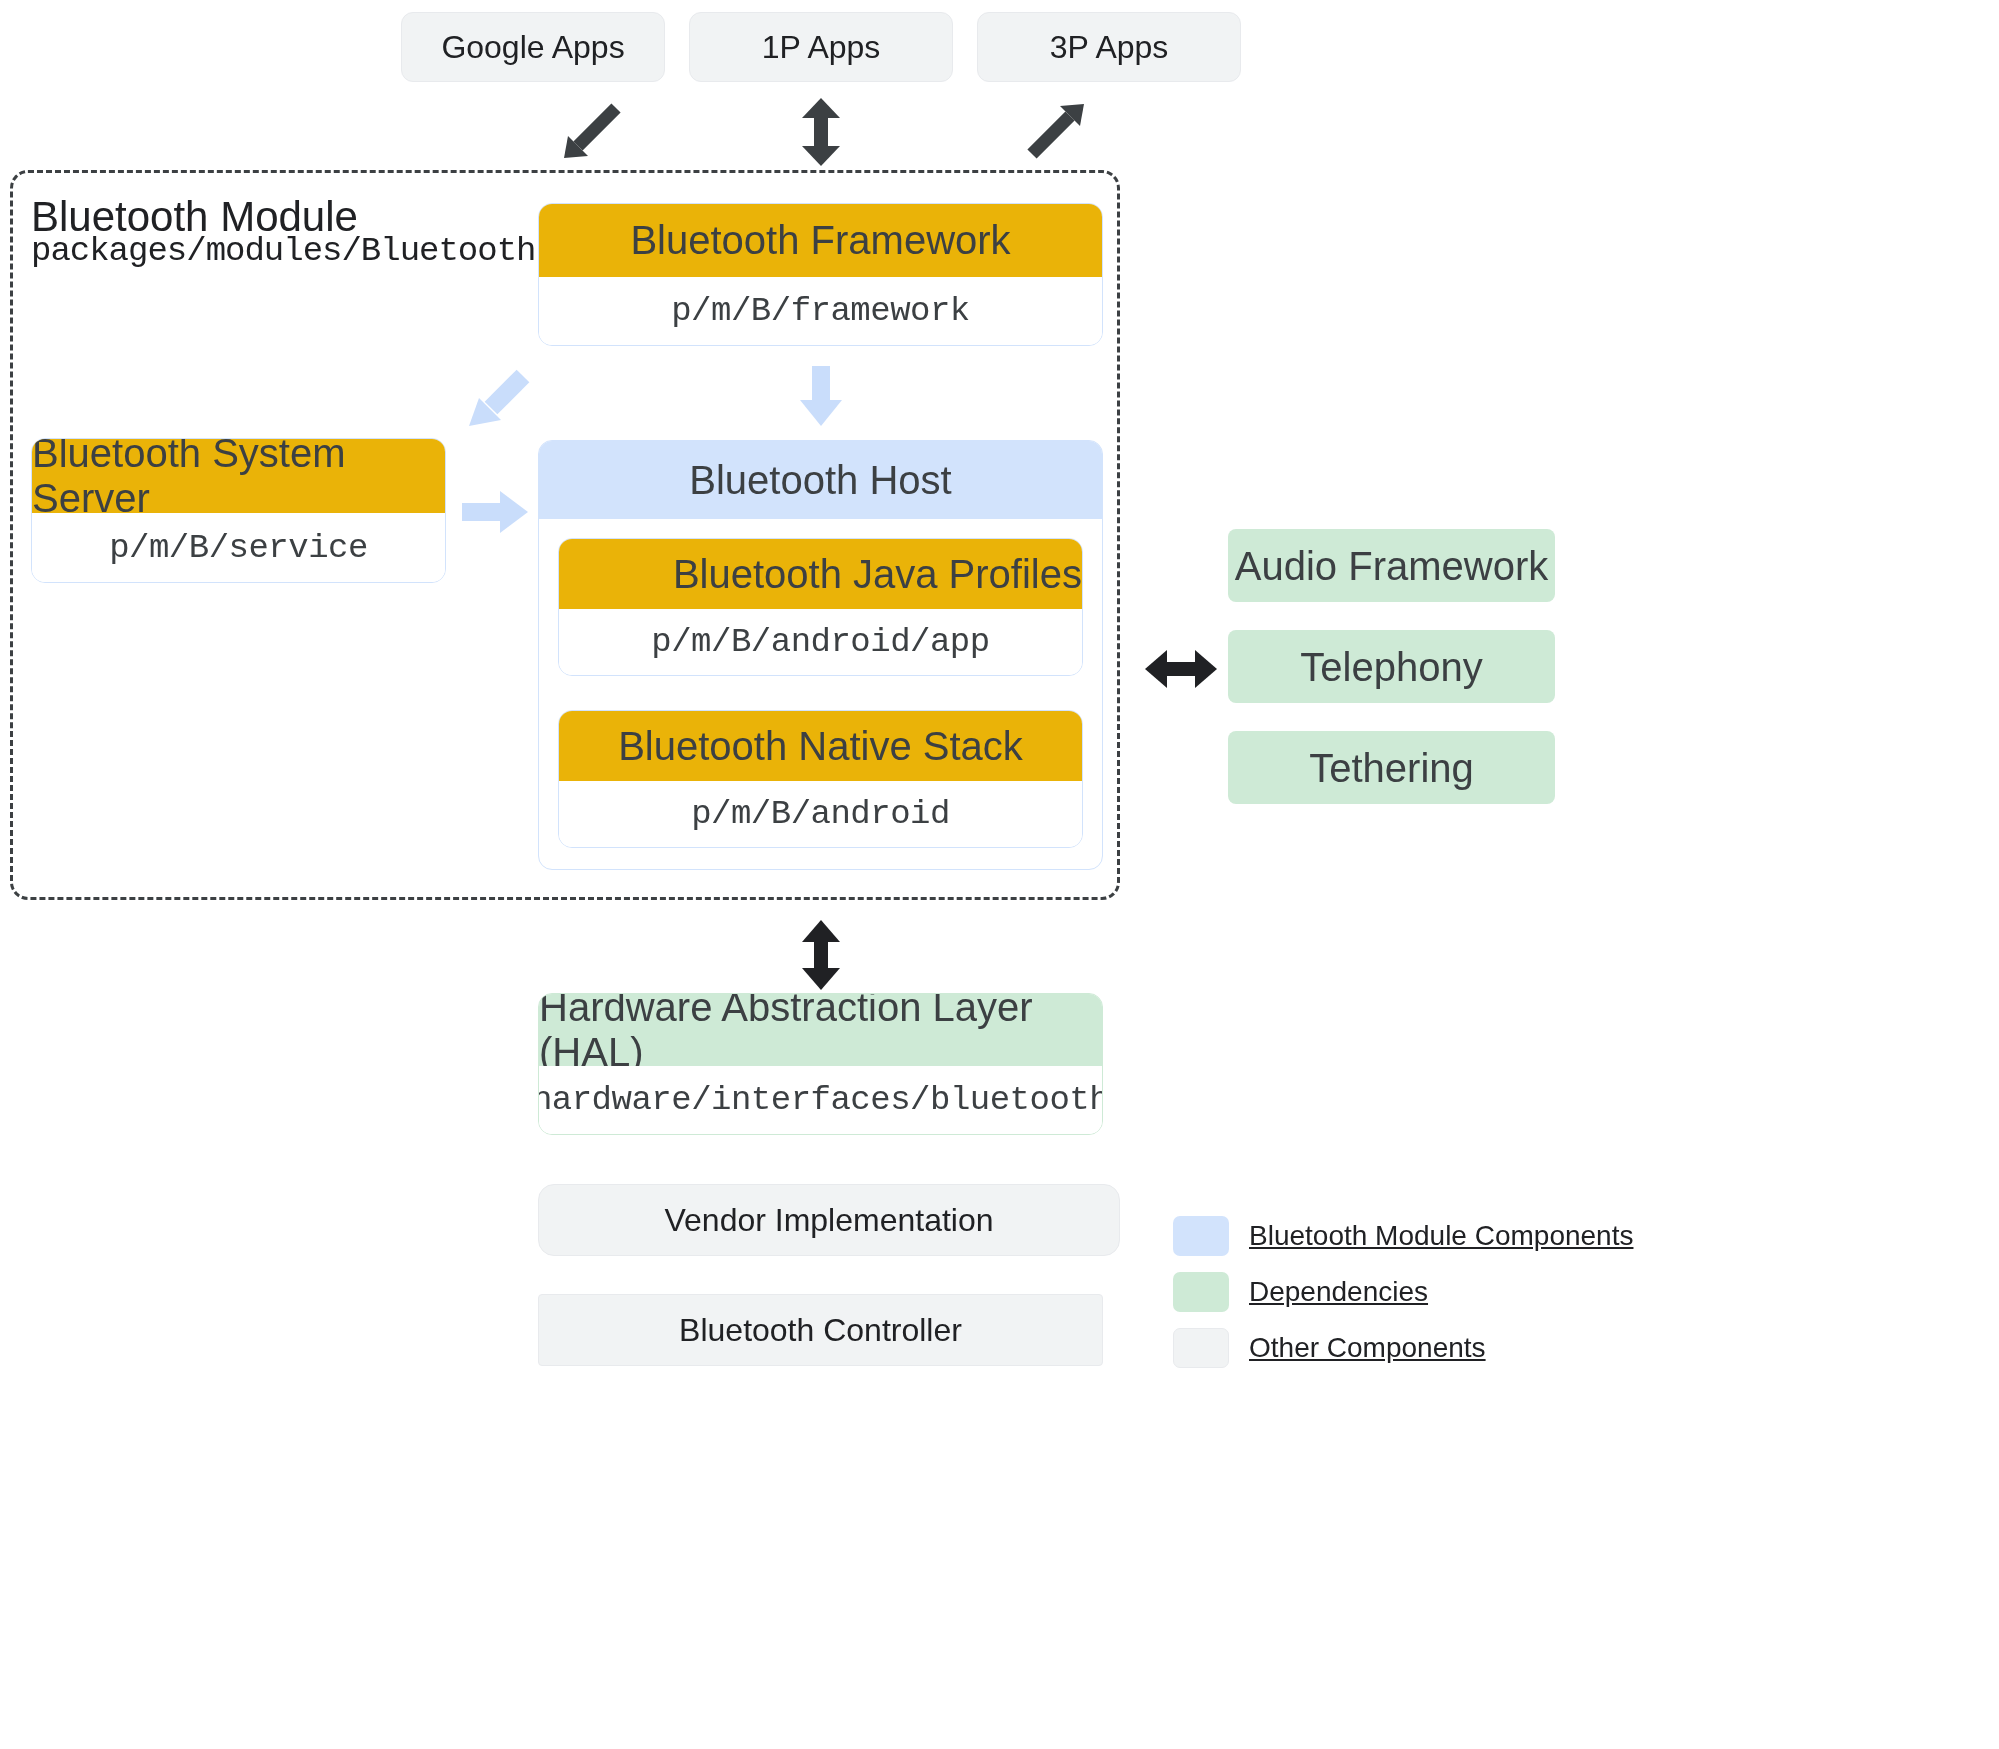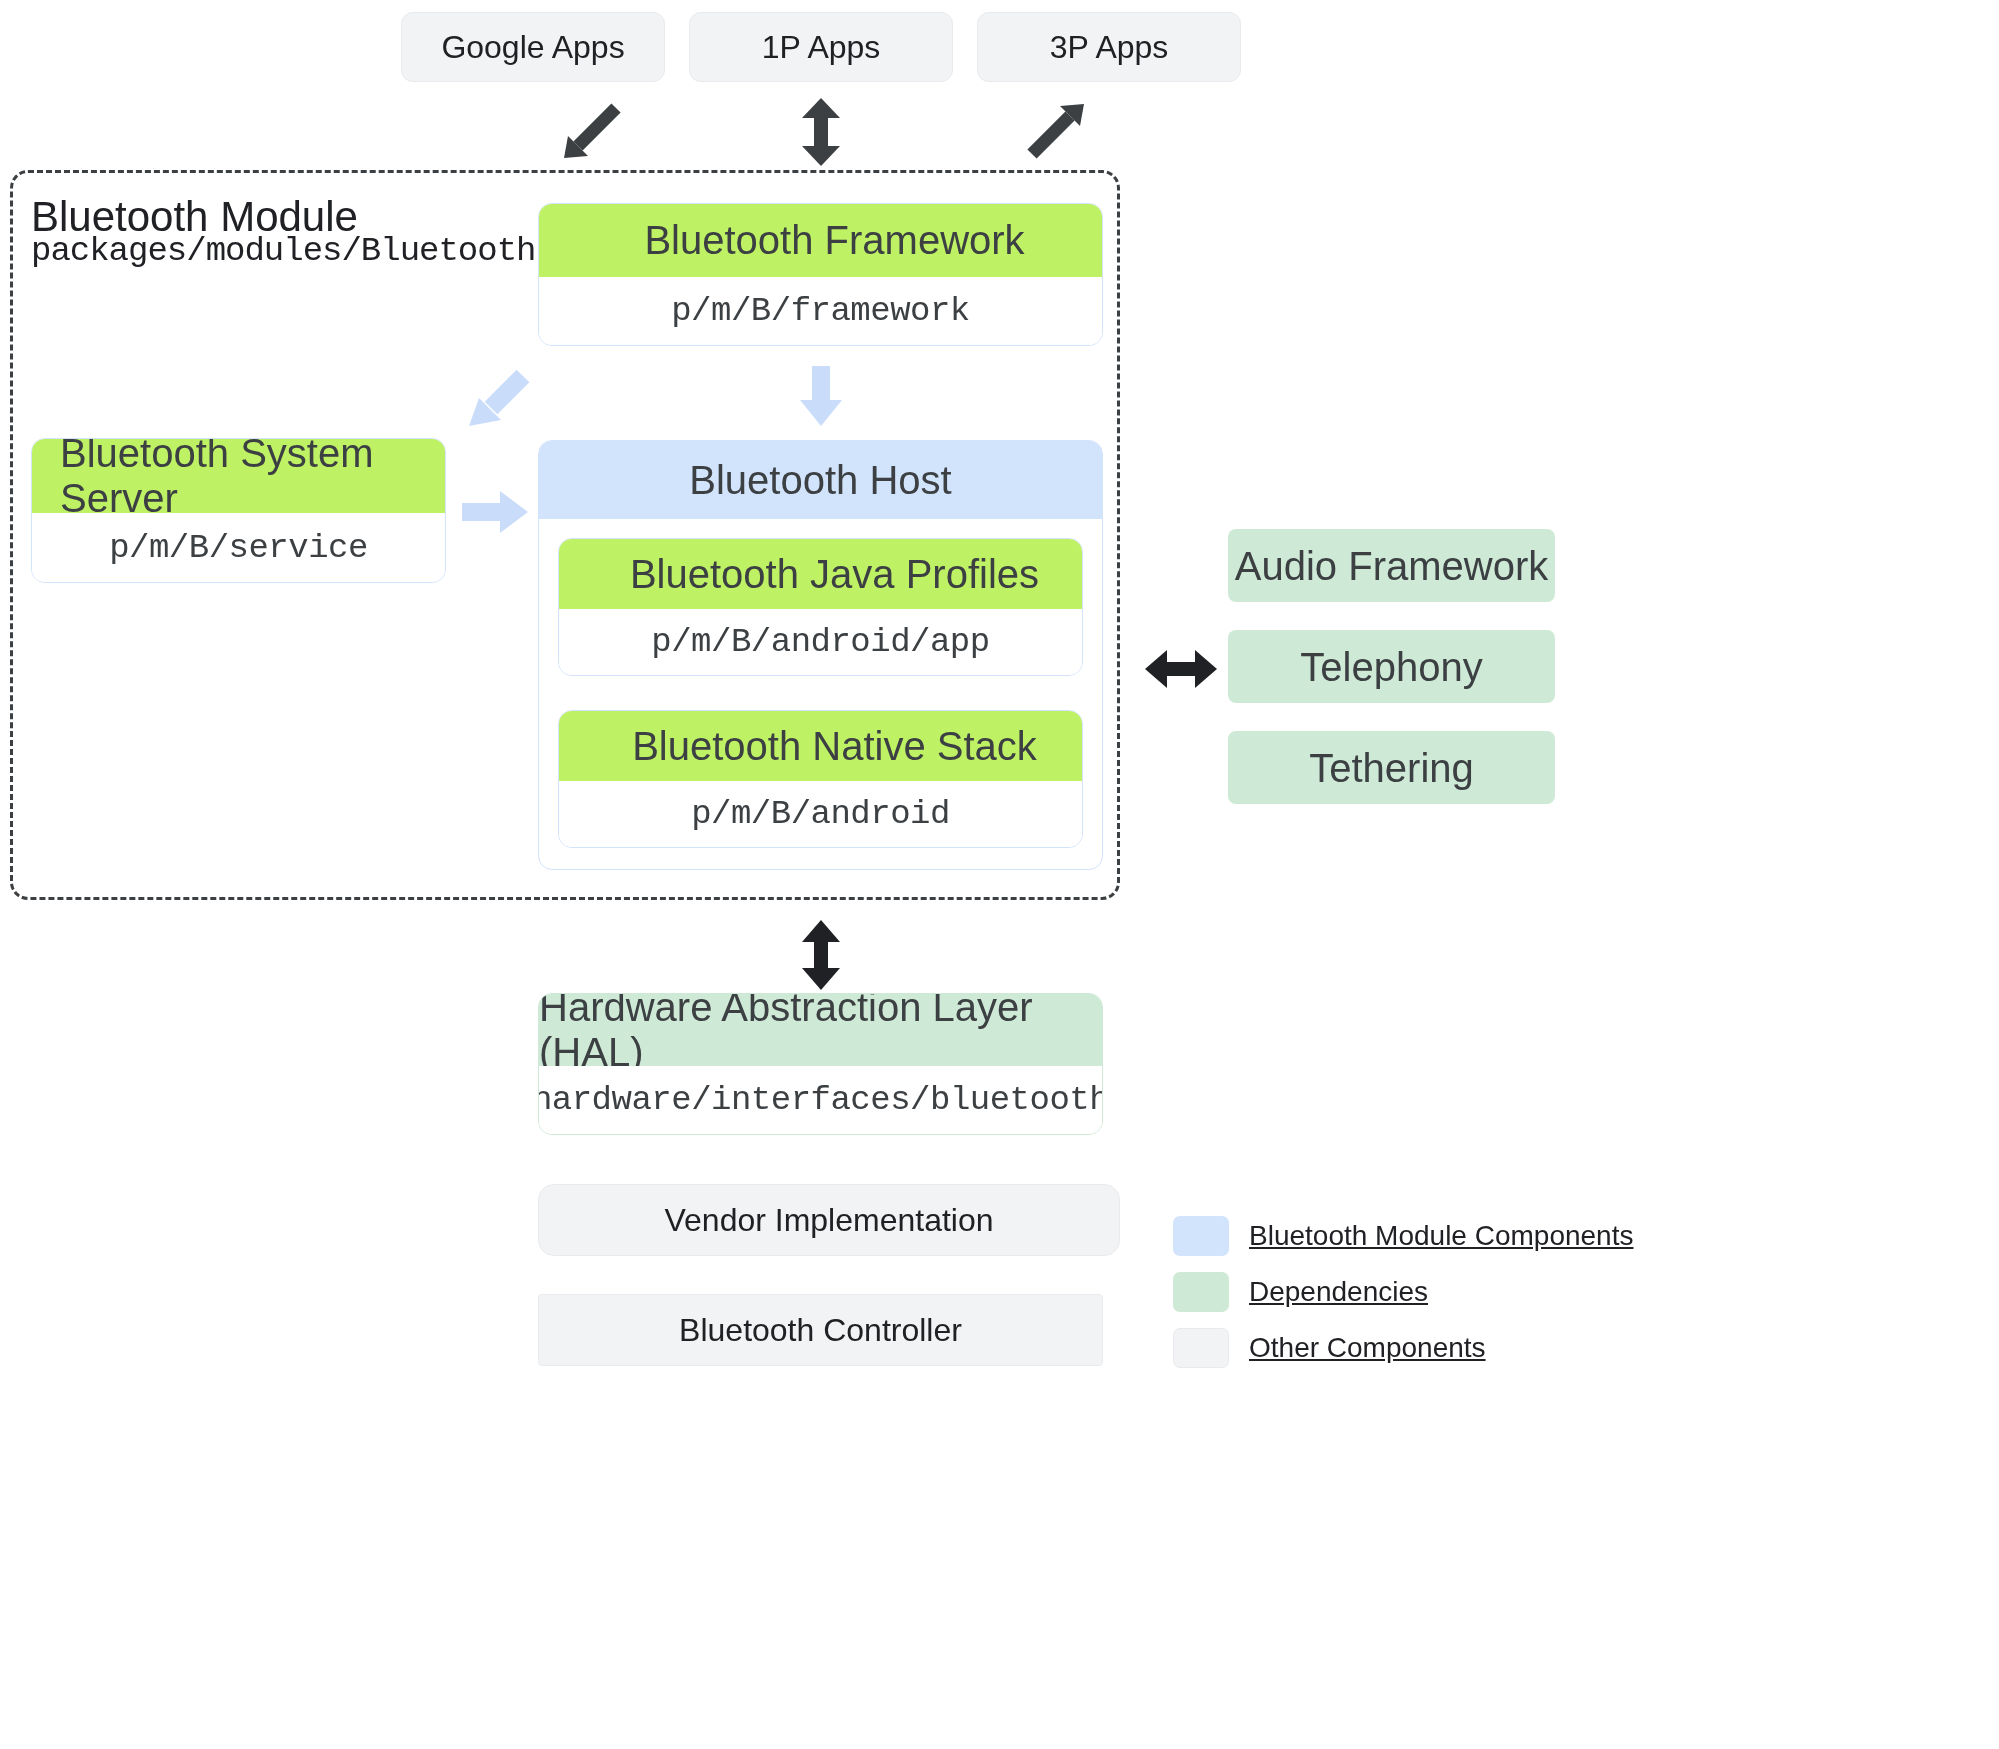--- a/index.html
+++ b/index.html
@@ -73,21 +73,21 @@
     background: #ffffff;
     font-family: "Liberation Mono", monospace;
     font-size: 34px;
     color: #3c4043;
     letter-spacing: -0.5px;
   }
   .card.blue {
     border: 1px solid #d2e3fc;
     background: #ffffff;
   }
-  .card.blue .hdr { background: #bef264; padding-left: 28px; }
+  .card.blue .hdr { background: #eab308; }
   .card.green {
     border: 1px solid #ceead6;
     background: #ffffff;
   }
   .card.green .hdr { background: #ceead6; }
 
   
 
   
   .module {
@@ -238,21 +238,21 @@
     <polygon points="66,22 38,43 38,1" fill="#c9ddfb"></polygon>
   </svg>
 
   <div class="host-panel" style="left:538px; top:440px; width:565px; height:430px;">
     <div class="host-hdr">
       <span>Bluetooth Host</span>
     </div>
   </div>
 
   <div class="card blue" style="left:558px; top:538px; width:525px; height:138px;">
-    <div class="hdr" style="height:70px;">
+    <div class="hdr" style="height:70px;justify-content:flex-end;">
       <span>Bluetooth Java Profiles</span>
     </div>
     <div class="body">
       <span>p/m/B/android/app</span>
     </div>
   </div>
 
   <div class="card blue" style="left:558px; top:710px; width:525px; height:138px;">
     <div class="hdr" style="height:70px;">
       <span>Bluetooth Native Stack</span>

